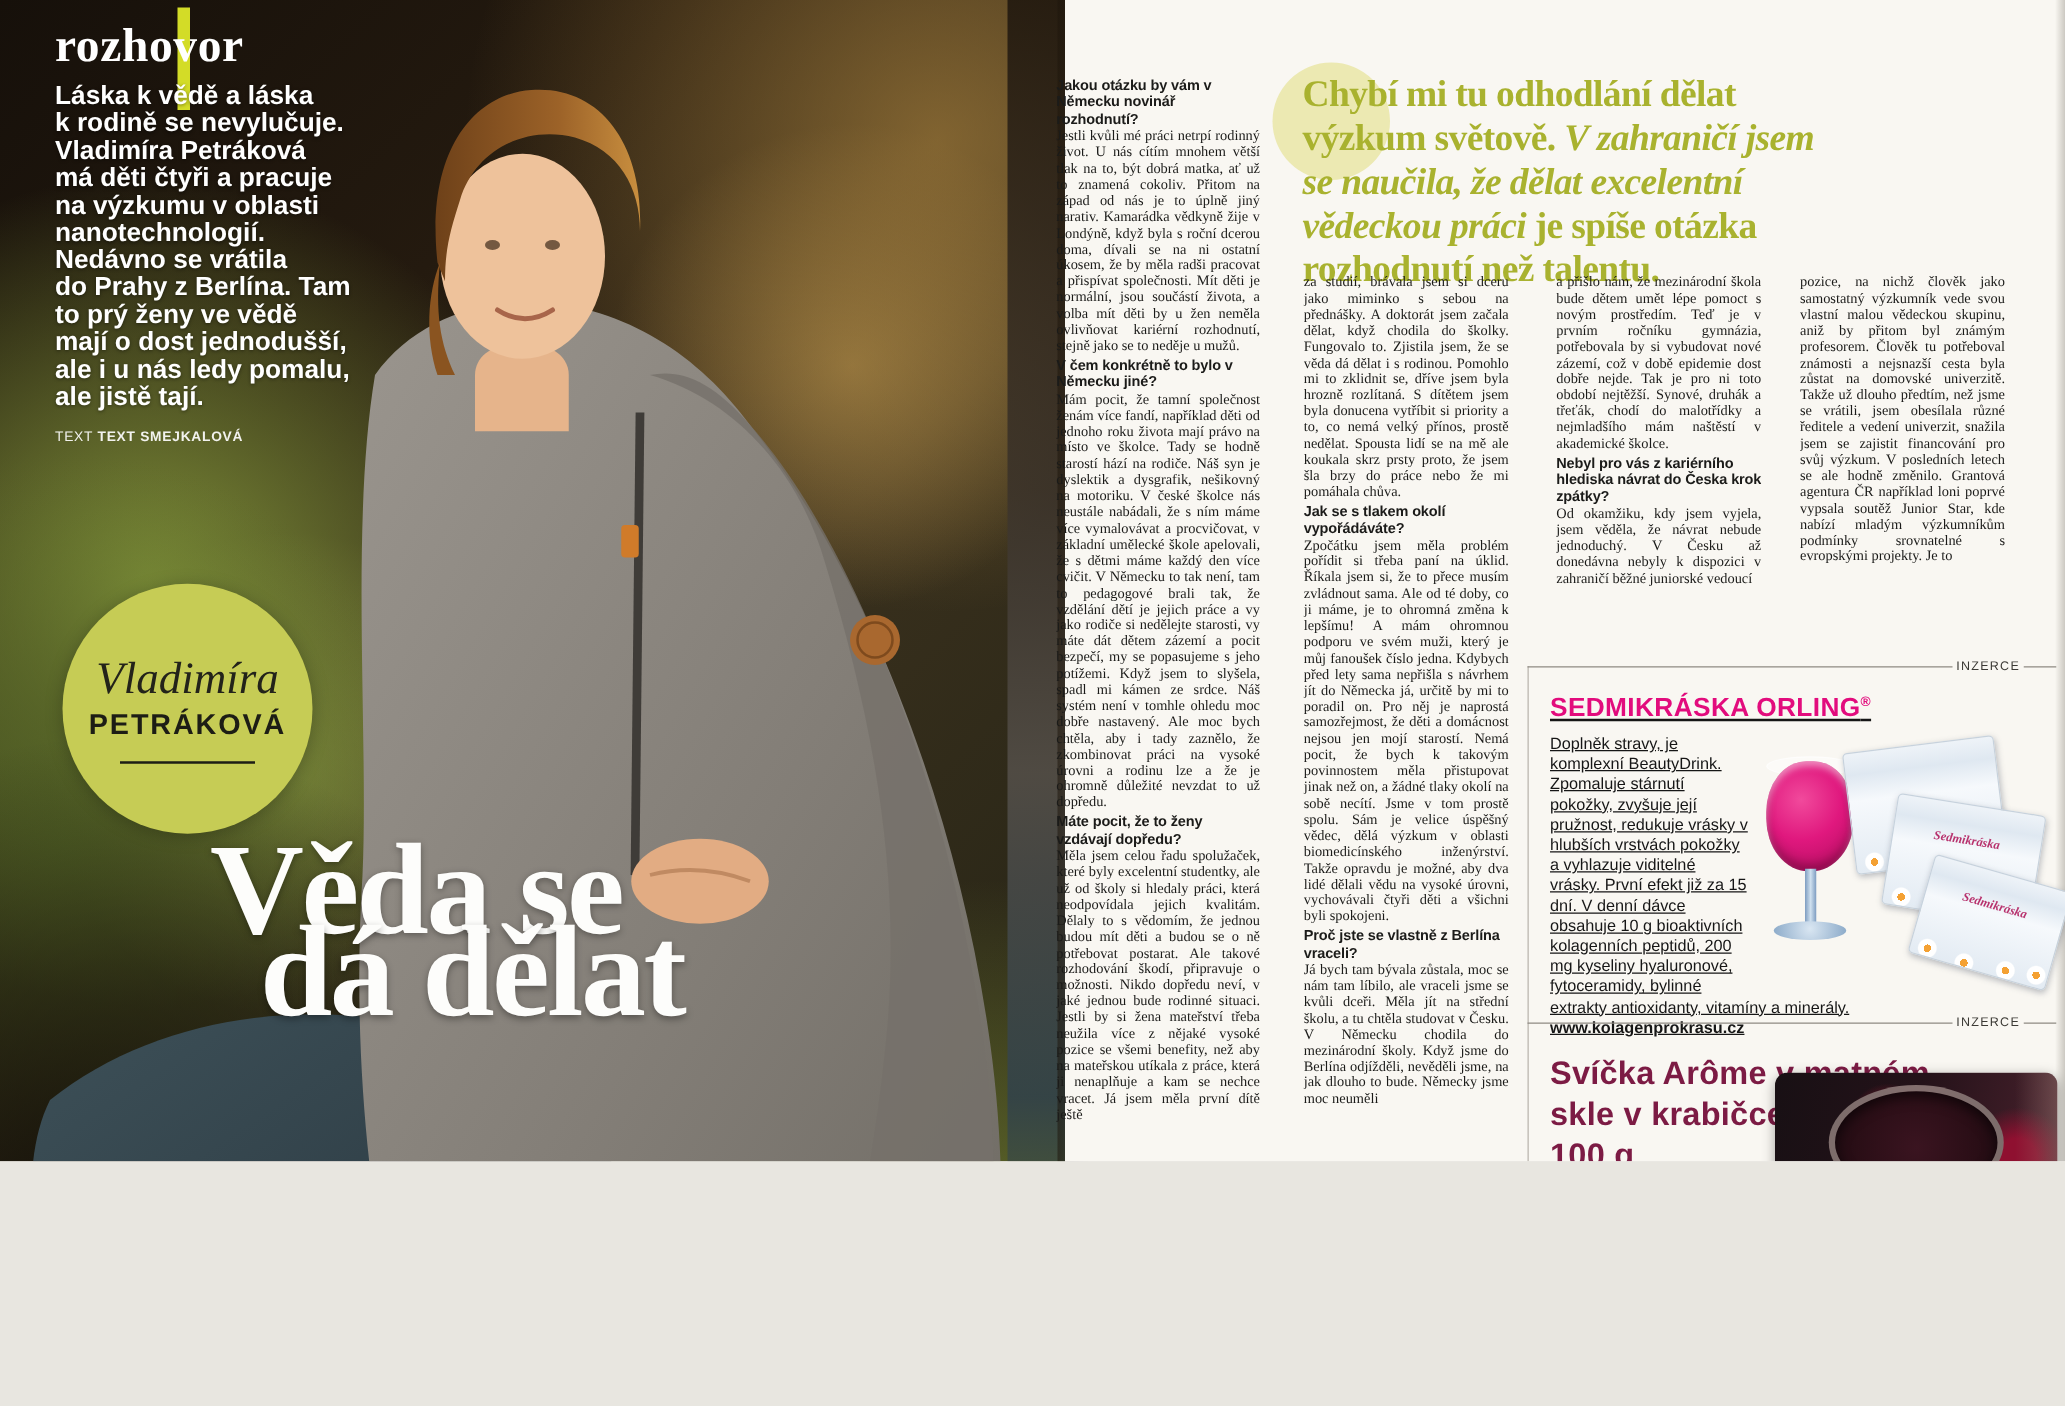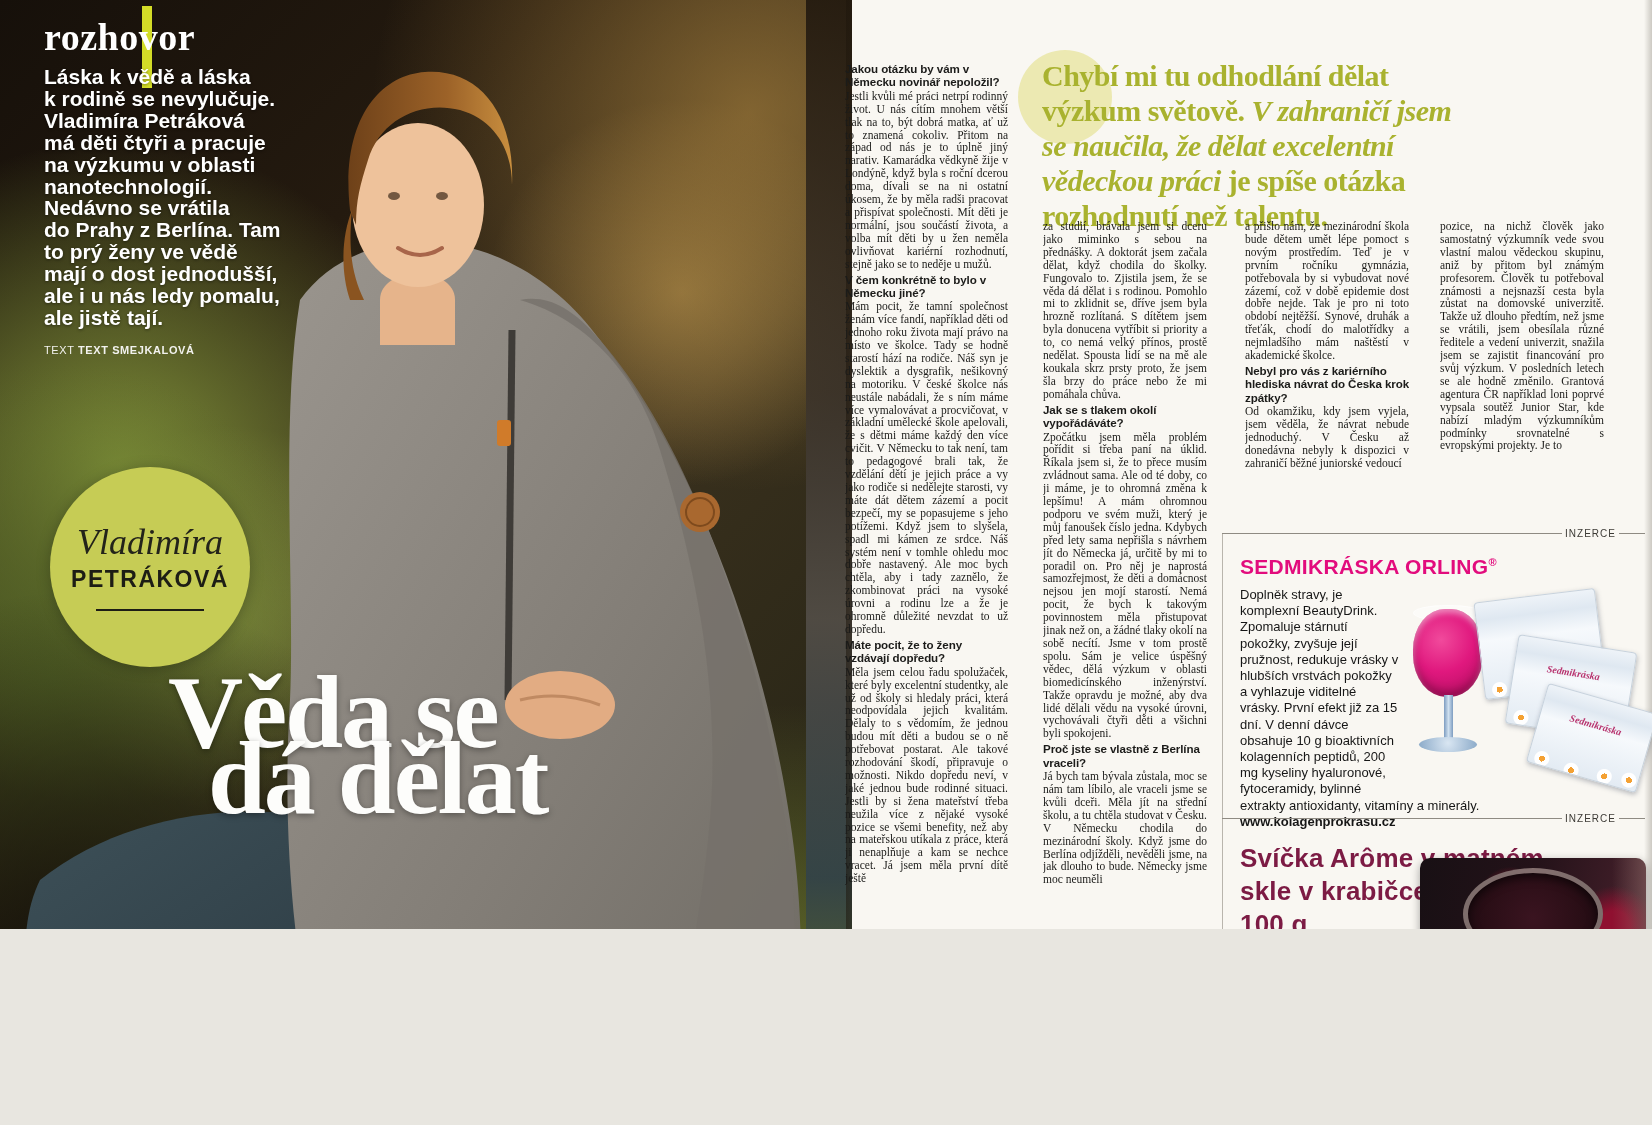--- a/index.html
+++ b/index.html
@@ -60,21 +60,21 @@
   .col3{left:1245px;top:220px;width:164px;height:292px;}
   .col4{left:1440px;top:220px;width:164px;height:292px;}
   
   .ad-vrule{position:absolute;left:1222px;top:533px;width:1px;height:592px;background:#b9b5ad;}
   .inzerce{position:absolute;left:1222px;width:423px;display:flex;align-items:center;}
   .inzerce .ln{flex:1;height:1px;background:#8f8b83;}
   .inzerce .ln.short{flex:0 0 26px;}
   .inzerce .lbl{padding:0 3px;font:10px "Liberation Sans",sans-serif;letter-spacing:1px;color:#3c3a35;}
   .inz1{top:528px;} .inz2{top:813px;}
   .ad{position:absolute;font-family:"Liberation Sans",sans-serif;color:#161616;}
-  .ad1{left:1240px;top:556px;width:405px;height:248px;}
+  .ad1{left:1240px;top:556px;width:405px;height:248px;text-decoration:underline;}
   .ad1 h2{margin:0 0 10px;font:bold 21px/1 "Liberation Sans",sans-serif;color:#e20c7d;letter-spacing:.3px;}
   .ad1 h2 sup{font-size:11px;}
   .ad1 .body{font:13px/16.2px "Liberation Sans",sans-serif;}
   .ad1 .url{font-weight:bold;}
   .ad1-img{float:right;width:238px;height:186px;margin:14px 0 2px 8px;position:relative;}
   .ad2{left:1240px;top:842px;width:405px;height:270px;}
   .ad2 h2{margin:0 0 8px;font:bold 26px/33px "Liberation Sans",sans-serif;color:#7c1b44;letter-spacing:.2px;}
   .ad2 .body{font:13px/16.6px "Liberation Sans",sans-serif;width:212px;}
   .ad2 .buy{margin-top:2px;font:13px/16.6px "Liberation Sans",sans-serif;}
   .ad2 .buy b{font-weight:bold;}
@@ -209,21 +209,21 @@
   </div>
 
   <div class="gutter"></div>
 
   <div class="right-page"></div>
 
   <div class="quote-circle"></div>
   <div class="pullquote"><span class="qt-up">Chybí mi tu odhodlání dělat výzkum světově. </span><span class="qt-it">V zahraničí jsem se naučila, že dělat excelentní vědeckou práci</span><span class="qt-up"> je spíše otázka rozhodnutí než talentu.</span></div>
 
   <div class="col col1">
-      <p class="q">Jakou otázku by vám v Německu novinář nepoložil?</p>
+      <p class="q">Jakou otázku by vám v Německu novinář rozhodnutí?</p>
       <p class="a">Jestli kvůli mé práci netrpí rodinný život. U nás cítím mnohem větší tlak na to, být dobrá matka, ať už to znamená cokoliv. Přitom na západ od nás je to úplně jiný narativ. Kamarádka vědkyně žije v Londýně, když byla s roční dcerou doma, dívali se na ni ostatní úkosem, že by měla radši pracovat a přispívat společnosti. Mít děti je normální, jsou součástí života, a volba mít děti by u žen neměla ovlivňovat kariérní rozhodnutí, stejně jako se to neděje u mužů.</p>
       <p class="q">V čem konkrétně to bylo v Německu jiné?</p>
       <p class="a">Mám pocit, že tamní společnost ženám více fandí, například děti od jednoho roku života mají právo na místo ve školce. Tady se hodně starostí hází na rodiče. Náš syn je dyslektik a dysgrafik, nešikovný na motoriku. V české školce nás neustále nabádali, že s ním máme více vymalovávat a procvičovat, v základní umělecké škole apelovali, že s dětmi máme každý den více cvičit. V Německu to tak není, tam to pedagogové brali tak, že vzdělání dětí je jejich práce a vy jako rodiče si nedělejte starosti, vy máte dát dětem zázemí a pocit bezpečí, my se popasujeme s jeho potížemi. Když jsem to slyšela, spadl mi kámen ze srdce. Náš systém není v tomhle ohledu moc dobře nastavený. Ale moc bych chtěla, aby i tady zaznělo, že zkombinovat práci na vysoké úrovni a rodinu lze a že je ohromně důležité nevzdat to už dopředu.</p>
       <p class="q">Máte pocit, že to ženy vzdávají dopředu?</p>
       <p class="a">Měla jsem celou řadu spolužaček, které byly excelentní studentky, ale už od školy si hledaly práci, která neodpovídala jejich kvalitám. Dělaly to s vědomím, že jednou budou mít děti a budou se o ně potřebovat postarat. Ale takové rozhodování škodí, připravuje o možnosti. Nikdo dopředu neví, v jaké jednou bude rodinné situaci. Jestli by si žena mateřství třeba neužila více z nějaké vysoké pozice se všemi benefity, než aby na mateřskou utíkala z práce, která ji nenaplňuje a kam se nechce vracet. Já jsem měla první dítě ještě</p>
     </div>
   <div class="col col2">
       <p class="a">za studií, brávala jsem si dceru jako miminko s sebou na přednášky. A doktorát jsem začala dělat, když chodila do školky. Fungovalo to. Zjistila jsem, že se věda dá dělat i s rodinou. Pomohlo mi to zklidnit se, dříve jsem byla hrozně rozlítaná. S dítětem jsem byla donucena vytříbit si priority a to, co nemá velký přínos, prostě nedělat. Spousta lidí se na mě ale koukala skrz prsty proto, že jsem šla brzy do práce nebo že mi pomáhala chůva.</p>
       <p class="q">Jak se s tlakem okolí vypořádáváte?</p>
       <p class="a">Zpočátku jsem měla problém pořídit si třeba paní na úklid. Říkala jsem si, že to přece musím zvládnout sama. Ale od té doby, co ji máme, je to ohromná změna k lepšímu! A mám ohromnou podporu ve svém muži, který je můj fanoušek číslo jedna. Kdybych před lety sama nepřišla s návrhem jít do Německa já, určitě by mi to poradil on. Pro něj je naprostá samozřejmost, že děti a domácnost nejsou jen mojí starostí. Nemá pocit, že bych k takovým povinnostem měla přistupovat jinak než on, a žádné tlaky okolí na sobě necítí. Jsme v tom prostě spolu. Sám je velice úspěšný vědec, dělá výzkum v oblasti biomedicínského inženýrství. Takže opravdu je možné, aby dva lidé dělali vědu na vysoké úrovni, vychovávali čtyři děti a všichni byli spokojeni.</p>

